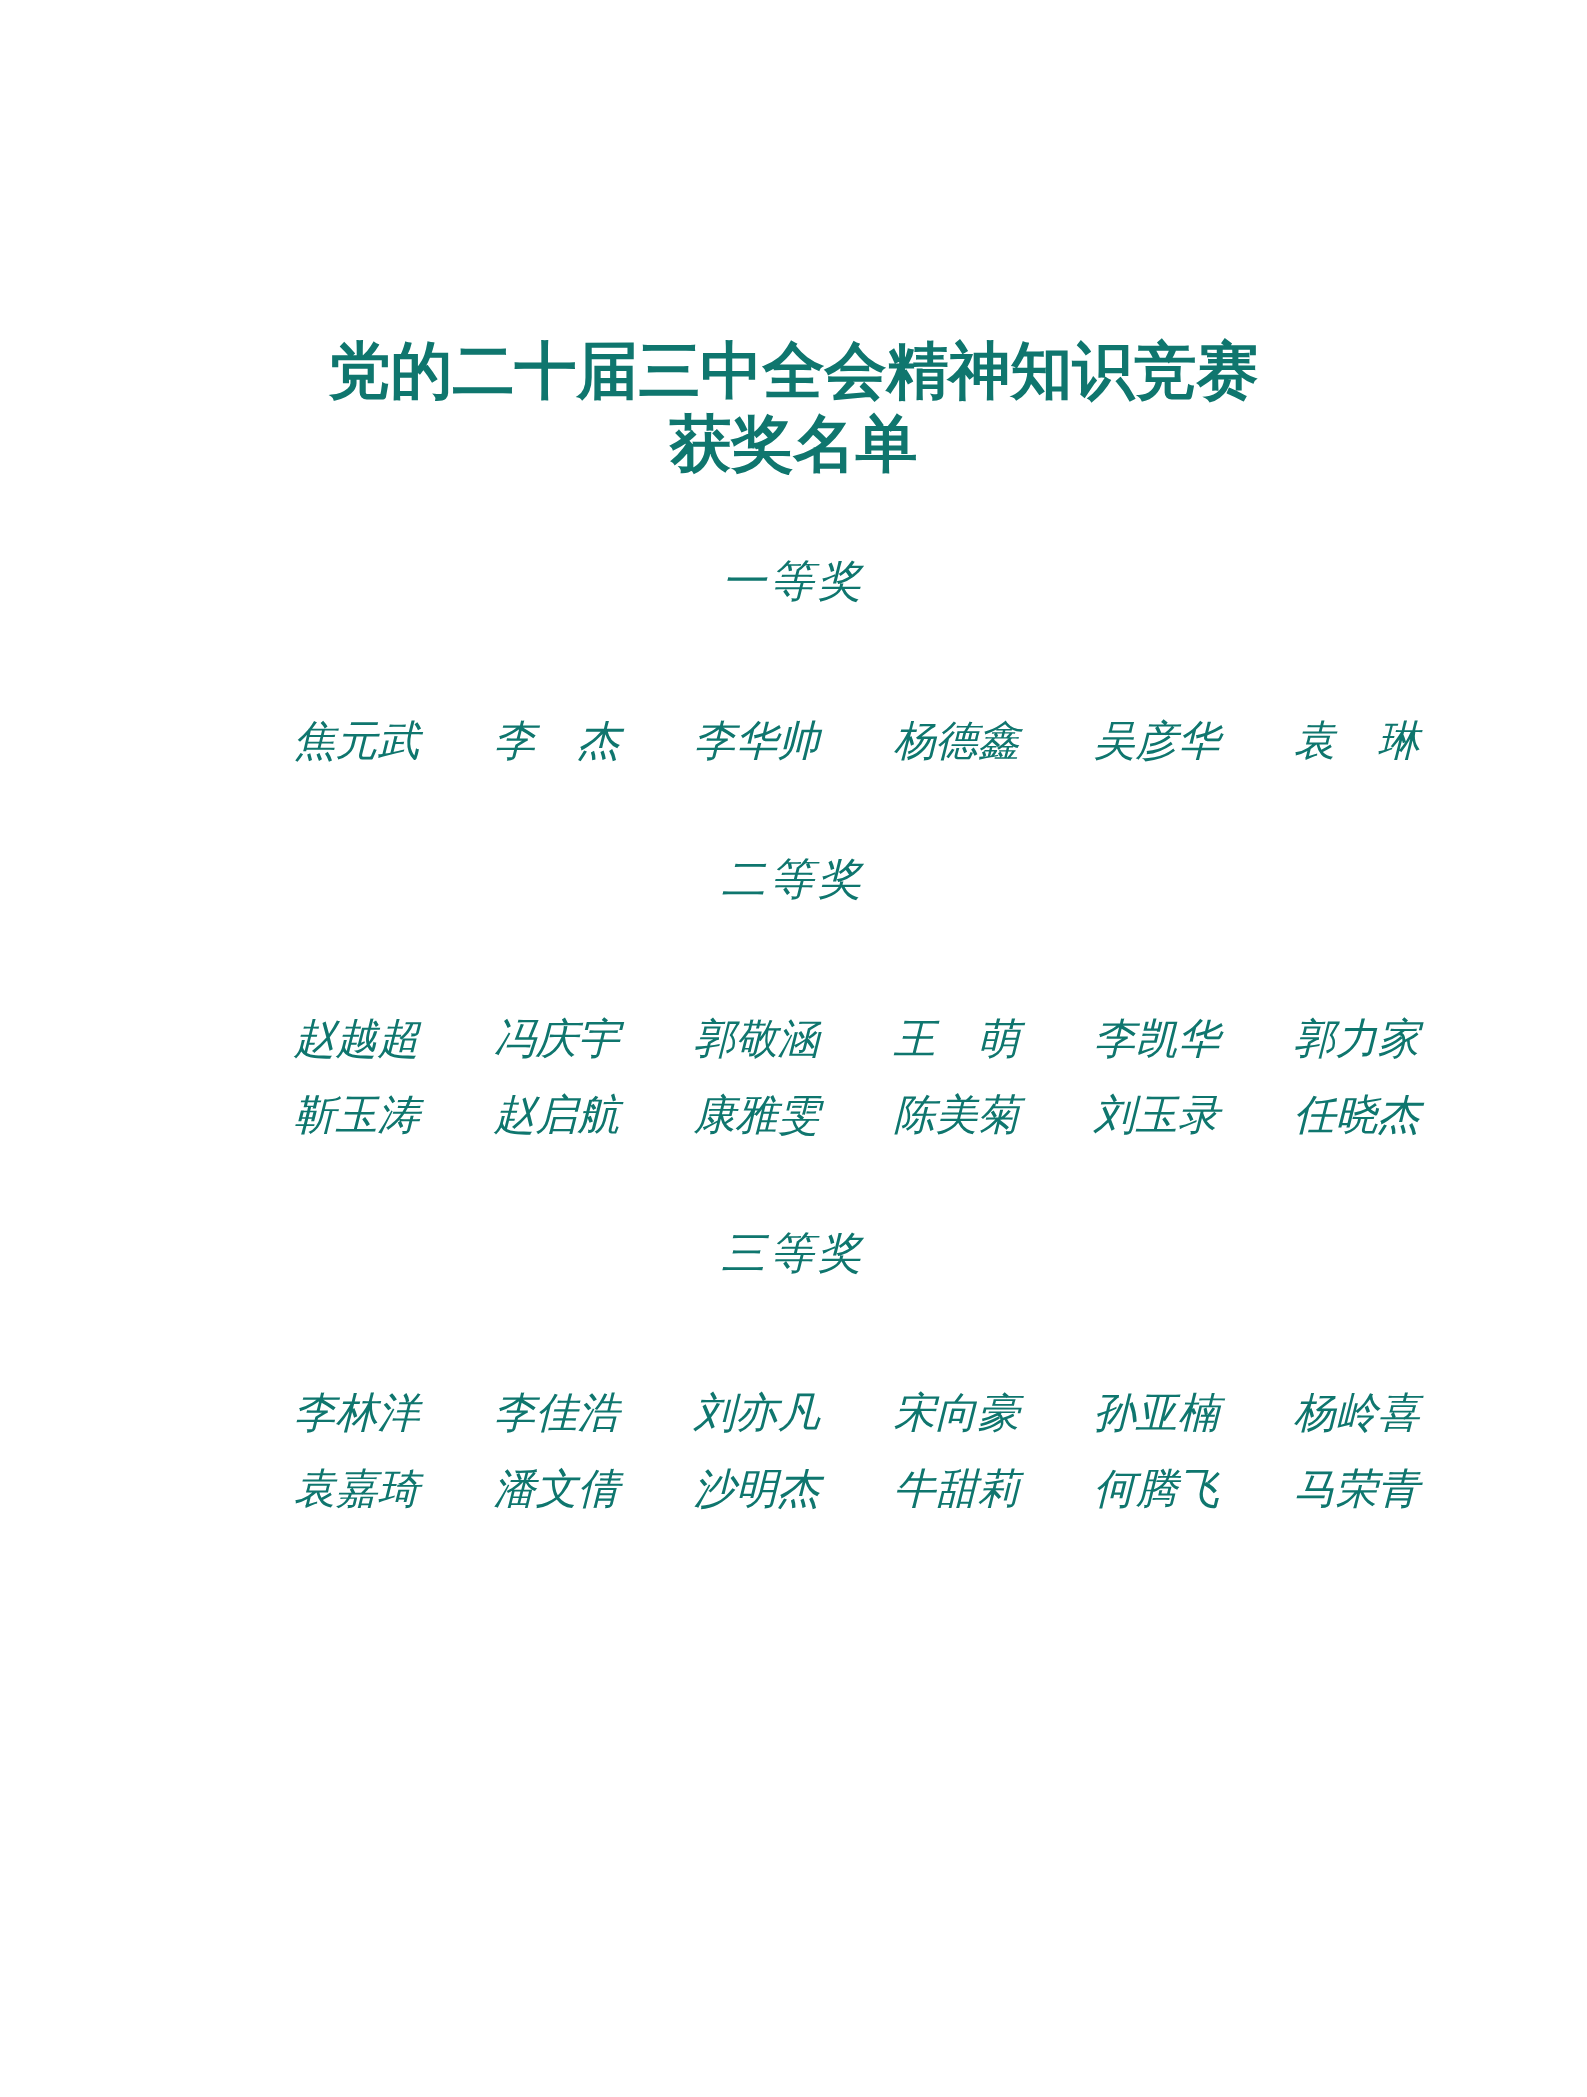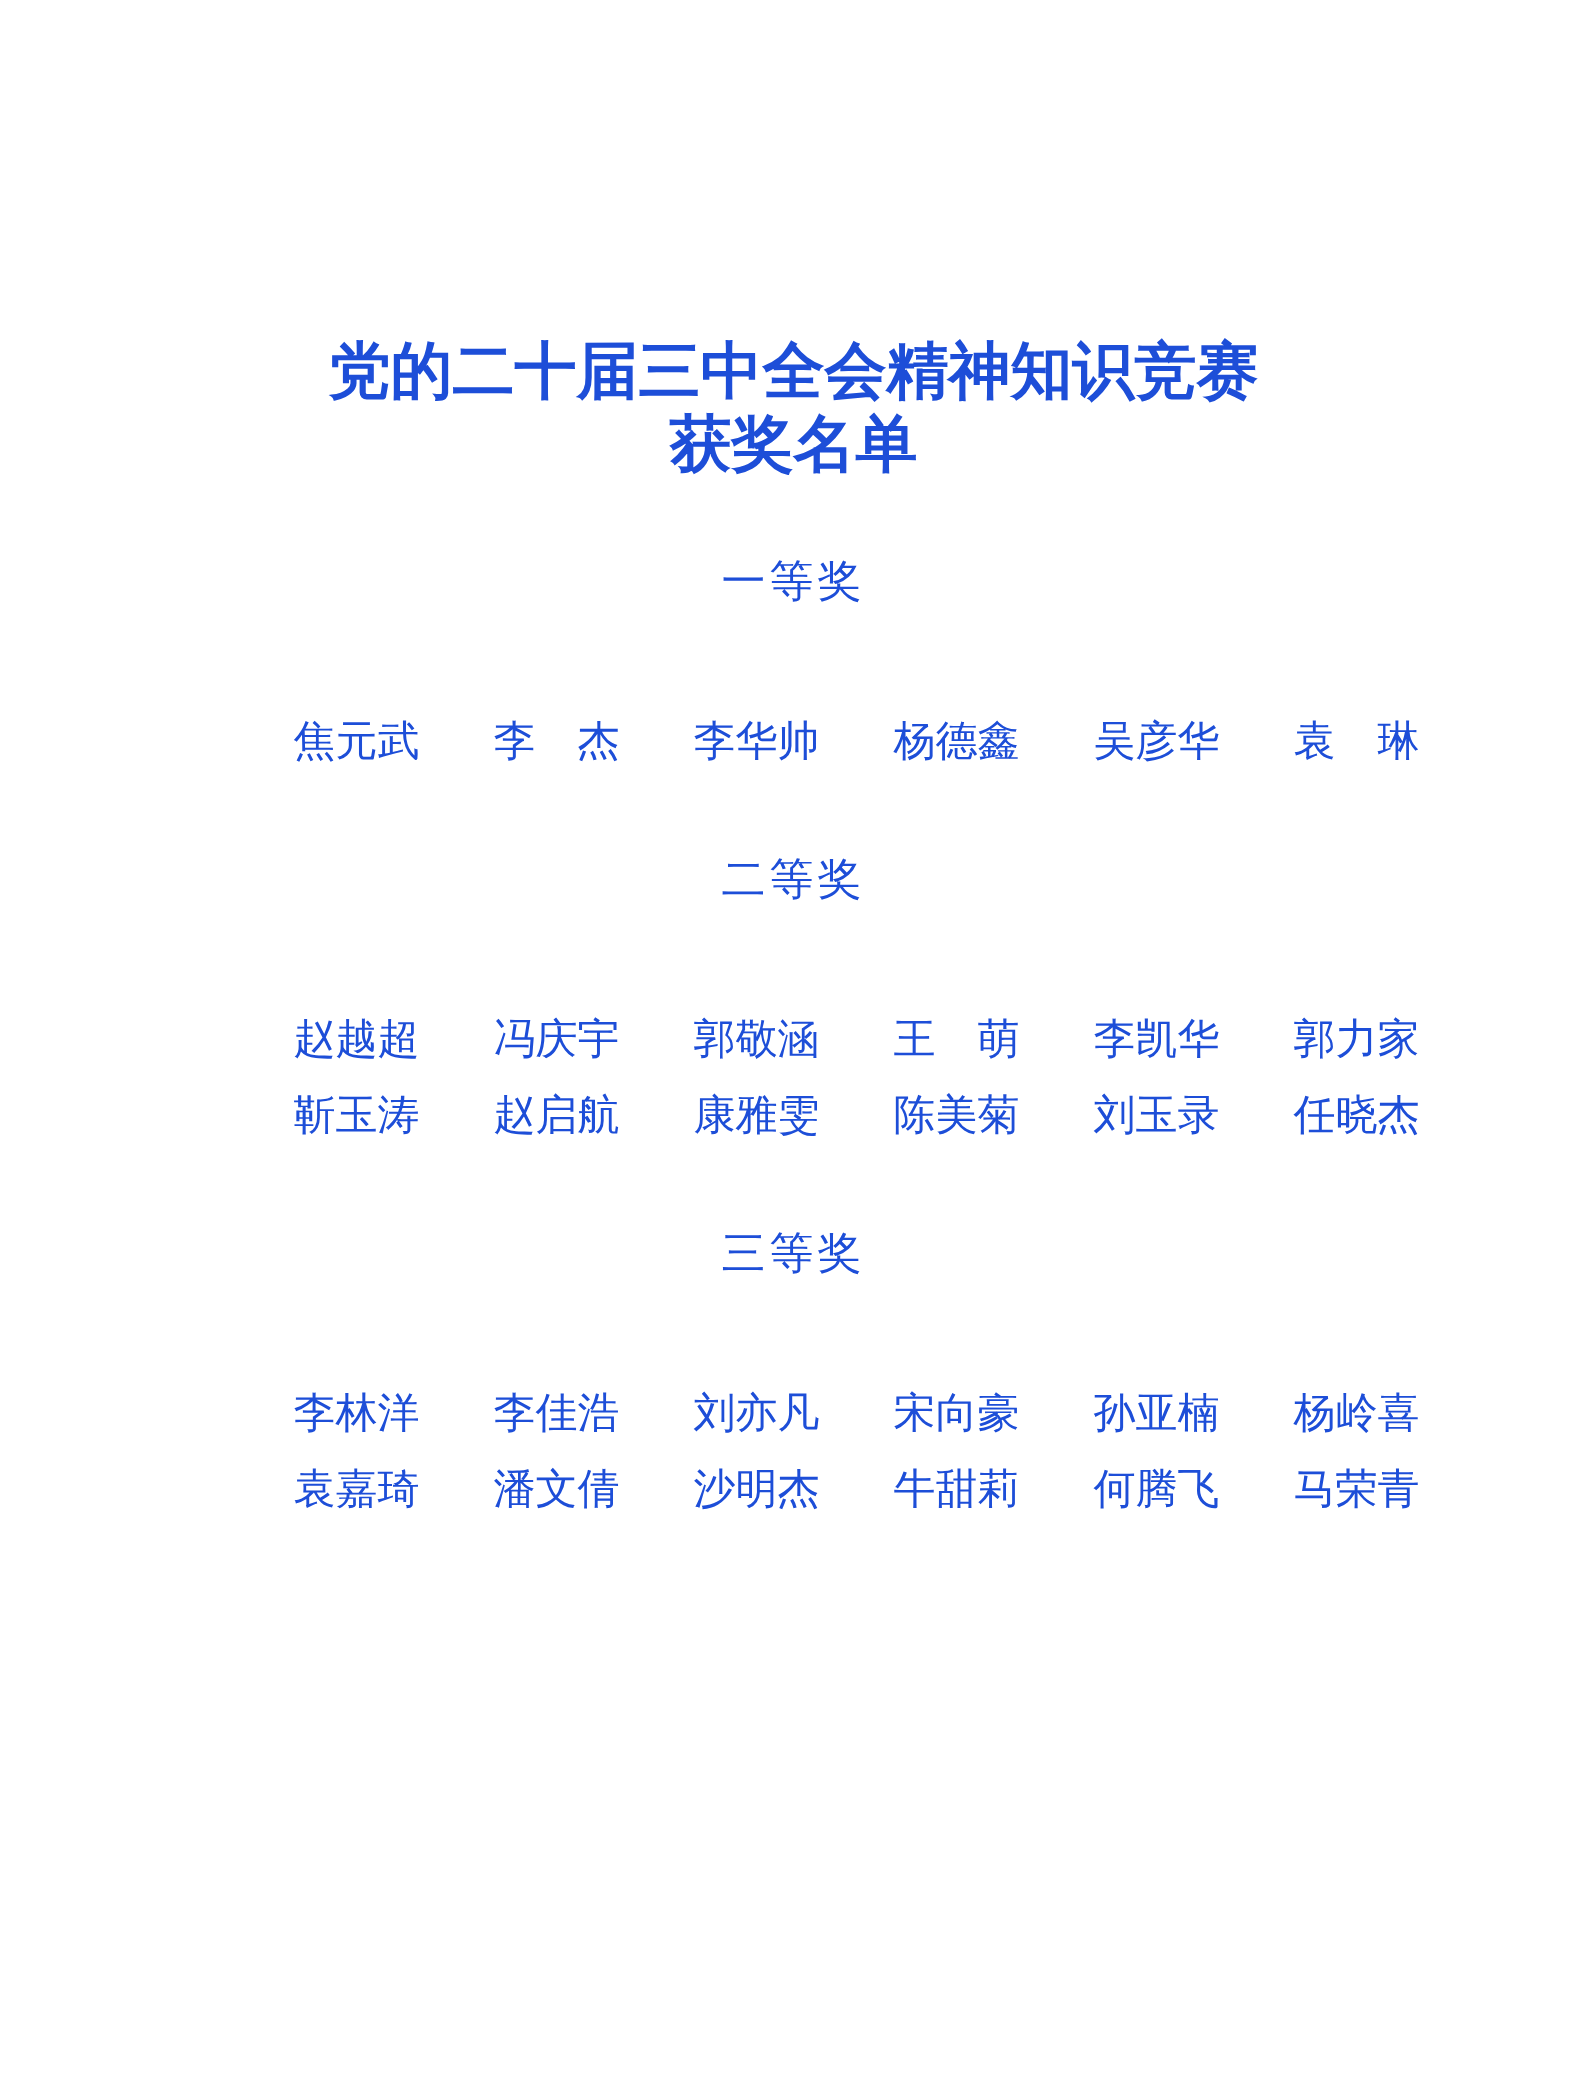--- a/index.html
+++ b/index.html
@@ -6,29 +6,30 @@
     margin: 0;
     padding: 0;
     background: #e8e8e8;
   }
   .page {
     position: relative;
     width: 1587px;
     height: 2097px;
     margin: 0 auto;
     background: #ffffff;
-    color: #1d4ed8;
+    color: #0f766e;
     font-family: "Liberation Serif", "DejaVu Serif", serif;
     box-sizing: border-box;
     padding-top: 335px;
     overflow: hidden;
   }
   .content {
     width: 1000px;
     margin: 16px auto;
+    font-style: italic;
   }
   .doc-title {
     margin: 0 auto 40px auto;
     width: 1100px;
     text-align: center;
     font-size: 62px;
     font-weight: bold;
     line-height: 73px;
   }
   .doc-title .title-line {

